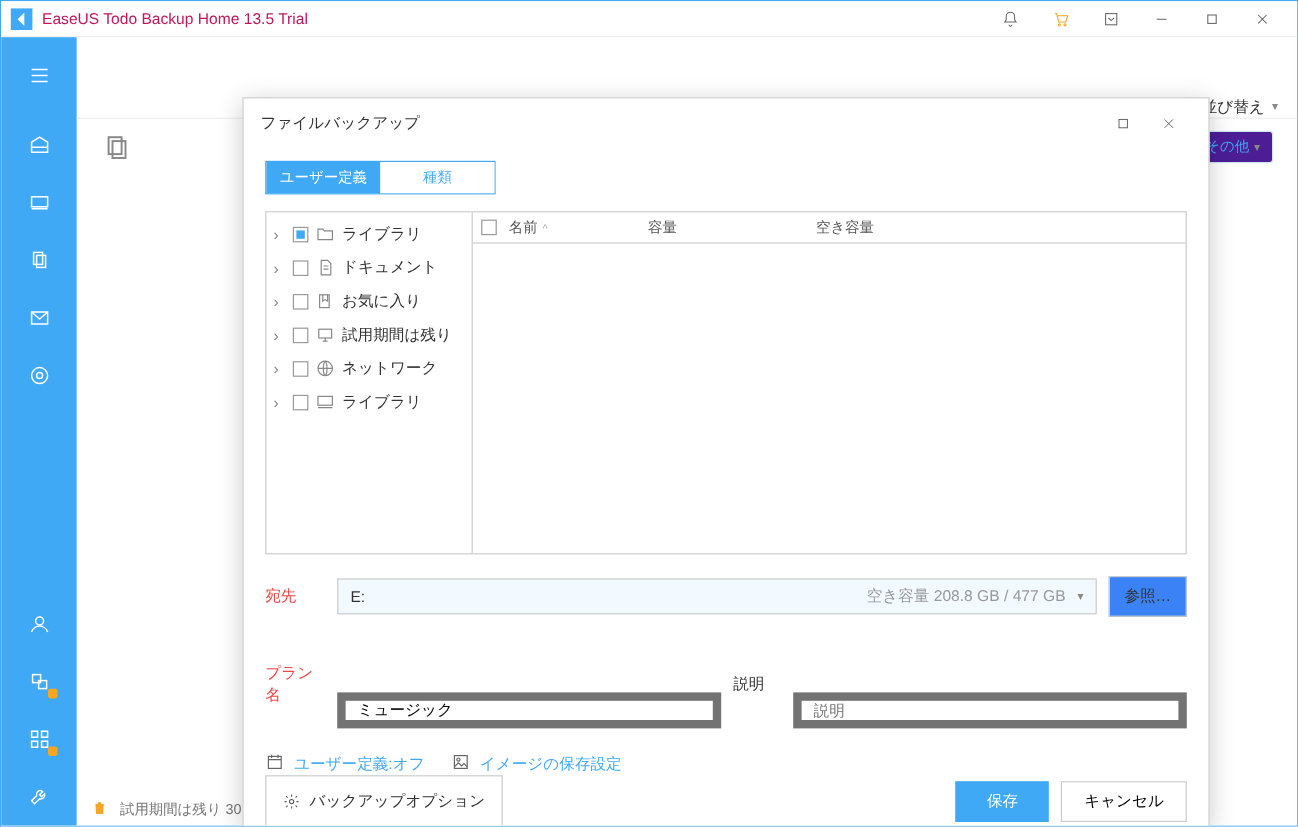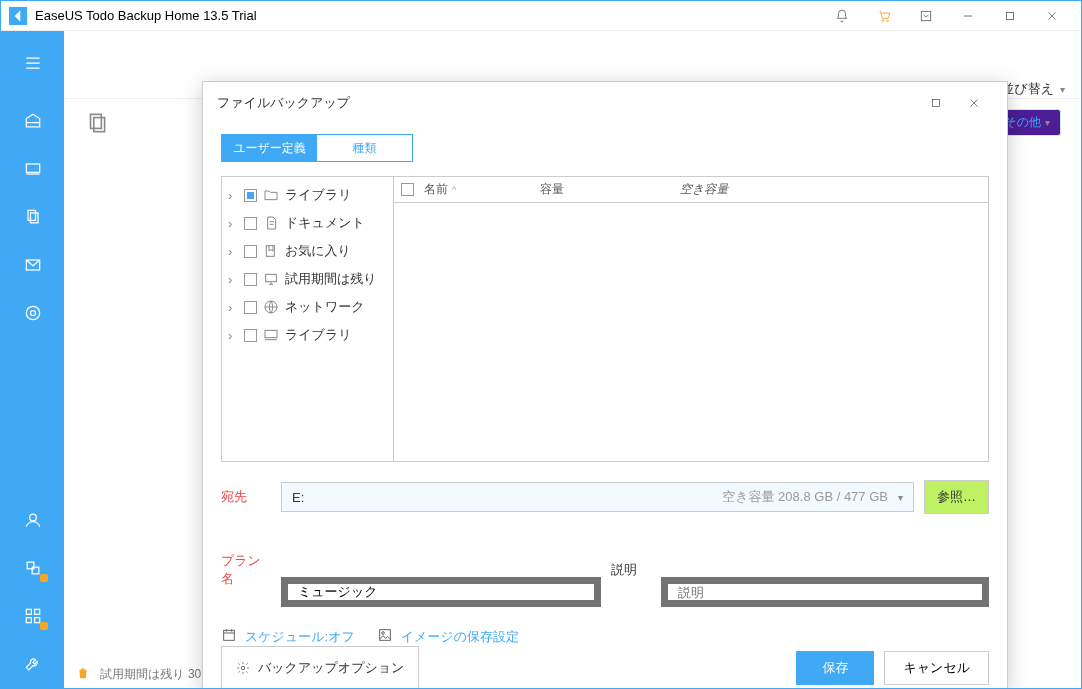--- a/index.html
+++ b/index.html
@@ -1,21 +1,21 @@
 <!DOCTYPE html>
 <html><head>
 <meta charset="utf-8">
 <style>
   html,body{margin:0;padding:0;font-family:"Meiryo","Yu Gothic",sans-serif;font-size:13px;color:#333;background:#fff;}
   *{box-sizing:border-box;}
   .app{width:1082px;height:689px;border:1px solid #3fa9f5;position:relative;overflow:hidden;}
   
   .titlebar{height:30px;background:#fff;display:flex;align-items:center;padding:0 8px;border-bottom:1px solid #eee;}
   .titlebar .logo{width:18px;height:18px;background:#3fa9f5;display:flex;align-items:center;justify-content:center;color:#fff;margin-right:8px;}
-  .titlebar .title{font-size:13px;color:#000000;}
+  .titlebar .title{font-size:13px;color:#be185d;}
   .titlebar .spacer{flex:1;}
   .titlebar .wicon{width:42px;height:30px;display:flex;align-items:center;justify-content:center;color:#666;cursor:pointer;}
   .titlebar .wicon:nth-child(5){color:#f5a623;}
   .titlebar .wicon svg{width:14px;height:14px;}
   
   .body{position:absolute;top:30px;left:0;right:0;bottom:0;display:flex;}
   .sidebar{width:63px;background:#3fa9f5;color:#fff;display:flex;flex-direction:column;align-items:center;padding-top:8px;}
   .sidebar .menuicon,.sidebar .sicon{width:63px;height:48px;display:flex;align-items:center;justify-content:center;cursor:pointer;color:#fff;}
   .sidebar .menuicon svg,.sidebar .sicon svg{width:20px;height:20px;stroke:#fff;fill:none;stroke-width:1.5;}
   .sidebar .gap{height:10px;}
@@ -42,32 +42,32 @@
   .tab{flex:1;display:flex;align-items:center;justify-content:center;font-size:12px;cursor:pointer;}
   .tab.active{background:#3fa9f5;color:#fff;}
   .tab:not(.active){color:#3fa9f5;background:#fff;}
   .treepane{margin-top:14px;border:1px solid #ccc;height:286px;display:flex;}
   .treeleft{width:172px;border-right:1px solid #ccc;overflow:auto;padding:4px 0;}
   .treeright{flex:1;display:flex;flex-direction:column;}
   .colhdr{height:26px;border-bottom:1px solid #ccc;display:flex;align-items:center;font-size:12px;color:#555;}
   .colhdr .c0{width:26px;display:flex;align-items:center;justify-content:center;}
   .colhdr .c1{width:120px;padding-left:4px;display:flex;align-items:center;gap:4px;}
   .colhdr .c2{width:140px;}
-  .colhdr .c3{flex:1;font-style:italic;}
+  .colhdr .c3{flex:1;}
   .treenode{height:28px;display:flex;align-items:center;padding:0 6px;gap:6px;font-size:13px;cursor:default;}
   .treenode .arrow{width:10px;color:#888;}
   .treenode .cb{width:13px;height:13px;border:1px solid #999;background:#fff;display:flex;align-items:center;justify-content:center;}
   .treenode .cb.indet::after{content:"";width:7px;height:7px;background:#3fa9f5;}
   .treenode .ticon{width:16px;height:16px;color:#888;display:flex;align-items:center;justify-content:center;}
   .destrow,.planrow{display:flex;align-items:center;margin-top:18px;gap:10px;font-size:13px;}
   .label{width:50px;color:#ef4444;}
   .destfield{flex:1;height:30px;border:1px solid #ccc;background:#f2f9ff;display:flex;align-items:center;padding:0 10px;justify-content:space-between;}
   .destfield .dleft{color:#333;}
   .destfield .dright{color:#999;display:flex;align-items:center;gap:10px;}
-  .browsebtn{height:30px;border:1px solid #ccc;padding:16px 12px;display:flex;align-items:center;cursor:pointer;background:#bef264;}
+  .browsebtn{height:30px;border:1px solid #ccc;padding:16px 12px;display:flex;align-items:center;cursor:pointer;background:#3b82f6;}
   .txtinput{height:30px;border:7px solid #737373;padding:0 10px;font-size:13px;font-family:inherit;margin-top:45px;}
   .plan-input{width:320px;}
   .desc-label{width:40px;}
   .desc-input{flex:1;}
   .linksrow{display:flex;align-items:center;gap:22px;margin-top:20px;font-size:13px;}
   .linkitem{display:flex;align-items:center;gap:8px;color:#3fa9f5;cursor:pointer;}
   .linkitem .licon{color:#666;}
   .modal-footer{height:64px;border-top:0;display:flex;align-items:center;padding:0 18px;margin-top:auto;}
   .optbtn{height:44px;border:1px solid #ccc;padding:0 14px;display:flex;align-items:center;gap:8px;cursor:pointer;background:#fff;}
   .modal-footer .spacer{flex:1;}
@@ -350,21 +350,21 @@
             <span class="desc-label">説明</span>
             <input class="txtinput desc-input" placeholder="説明" style="">
           </div>
 
           <div class="linksrow">
             <div class="linkitem">
               <span class="licon"><svg width="16" height="16" viewBox="0 0 24 24" fill="none" stroke="#666" stroke-width="1.5">
                     <rect x="4" y="5" width="16" height="15"></rect>
                     <path d="M4 9h16M8 3v4M16 3v4"></path>
                   </svg></span>
-              <span>スケジュール:オフ</span>
+              <span>ユーザー定義:オフ</span>
             </div>
             <div class="linkitem">
               <span class="licon"><svg width="16" height="16" viewBox="0 0 24 24" fill="none" stroke="#666" stroke-width="1.5">
                     <rect x="4" y="4" width="16" height="16"></rect>
                     <circle cx="9" cy="9" r="2"></circle>
                     <path d="M4 18l5-5 4 4 3-3 4 4"></path>
                   </svg></span>
               <span>イメージの保存設定</span>
             </div>
           </div>

